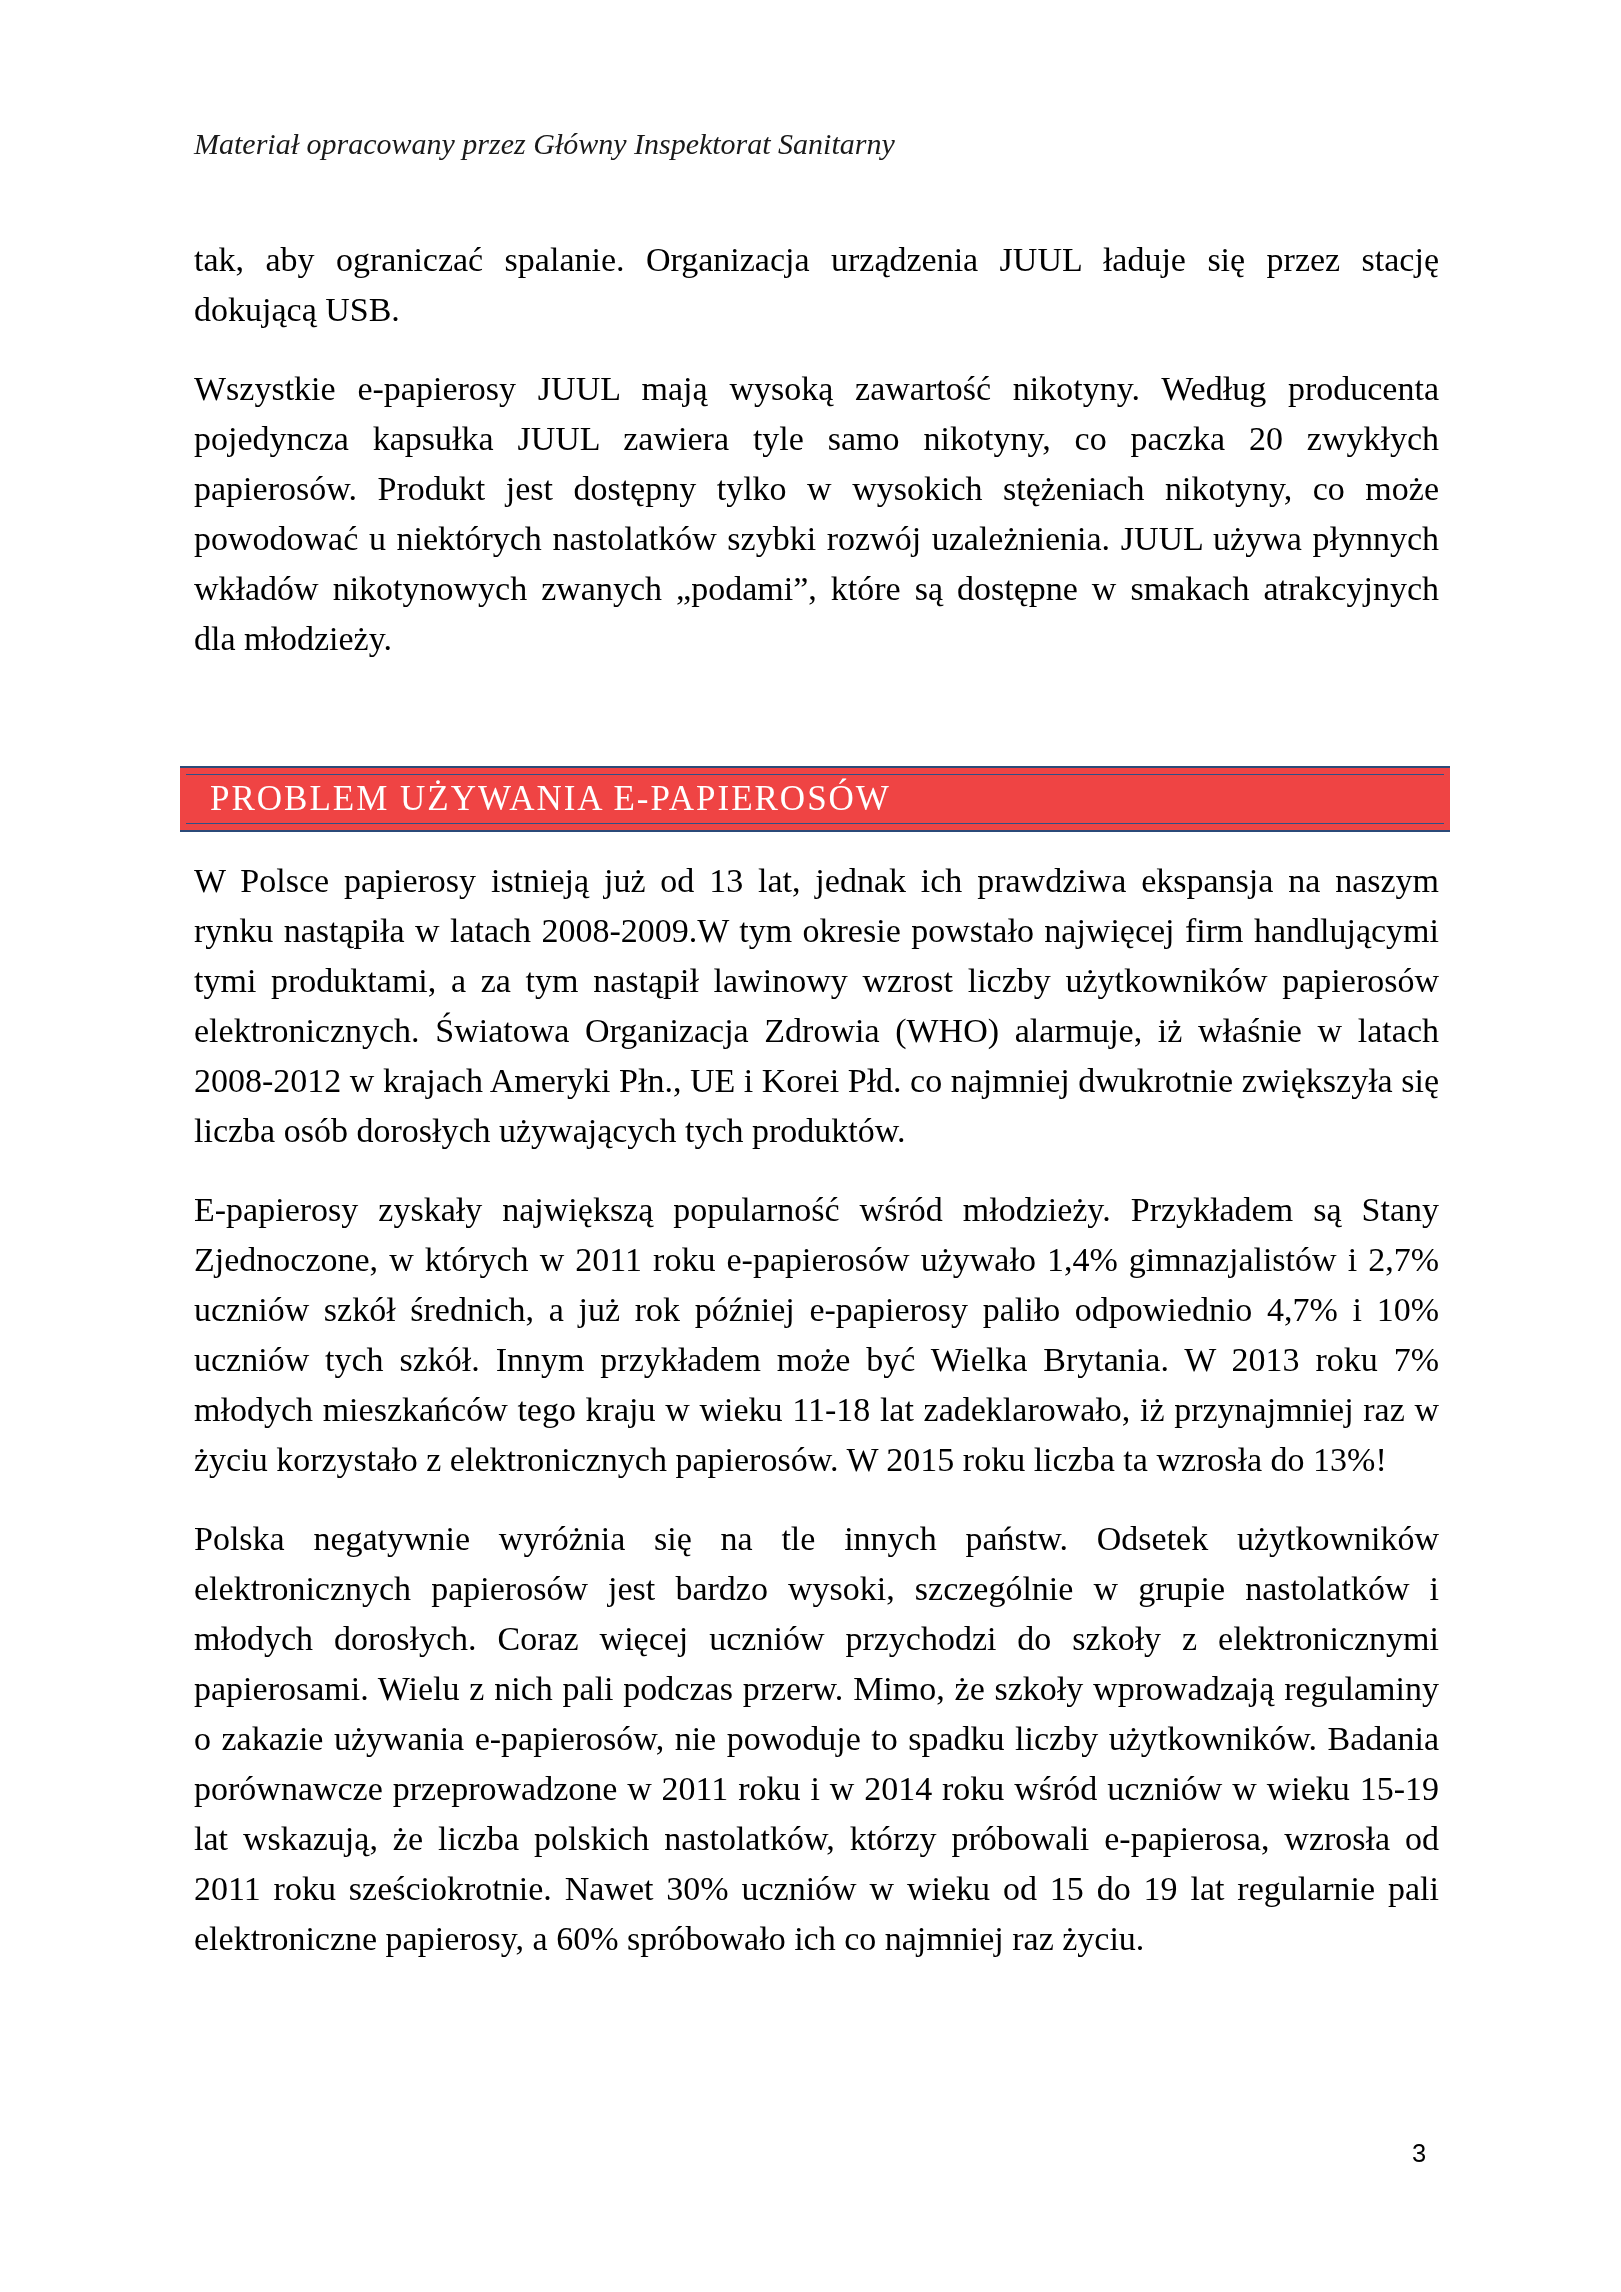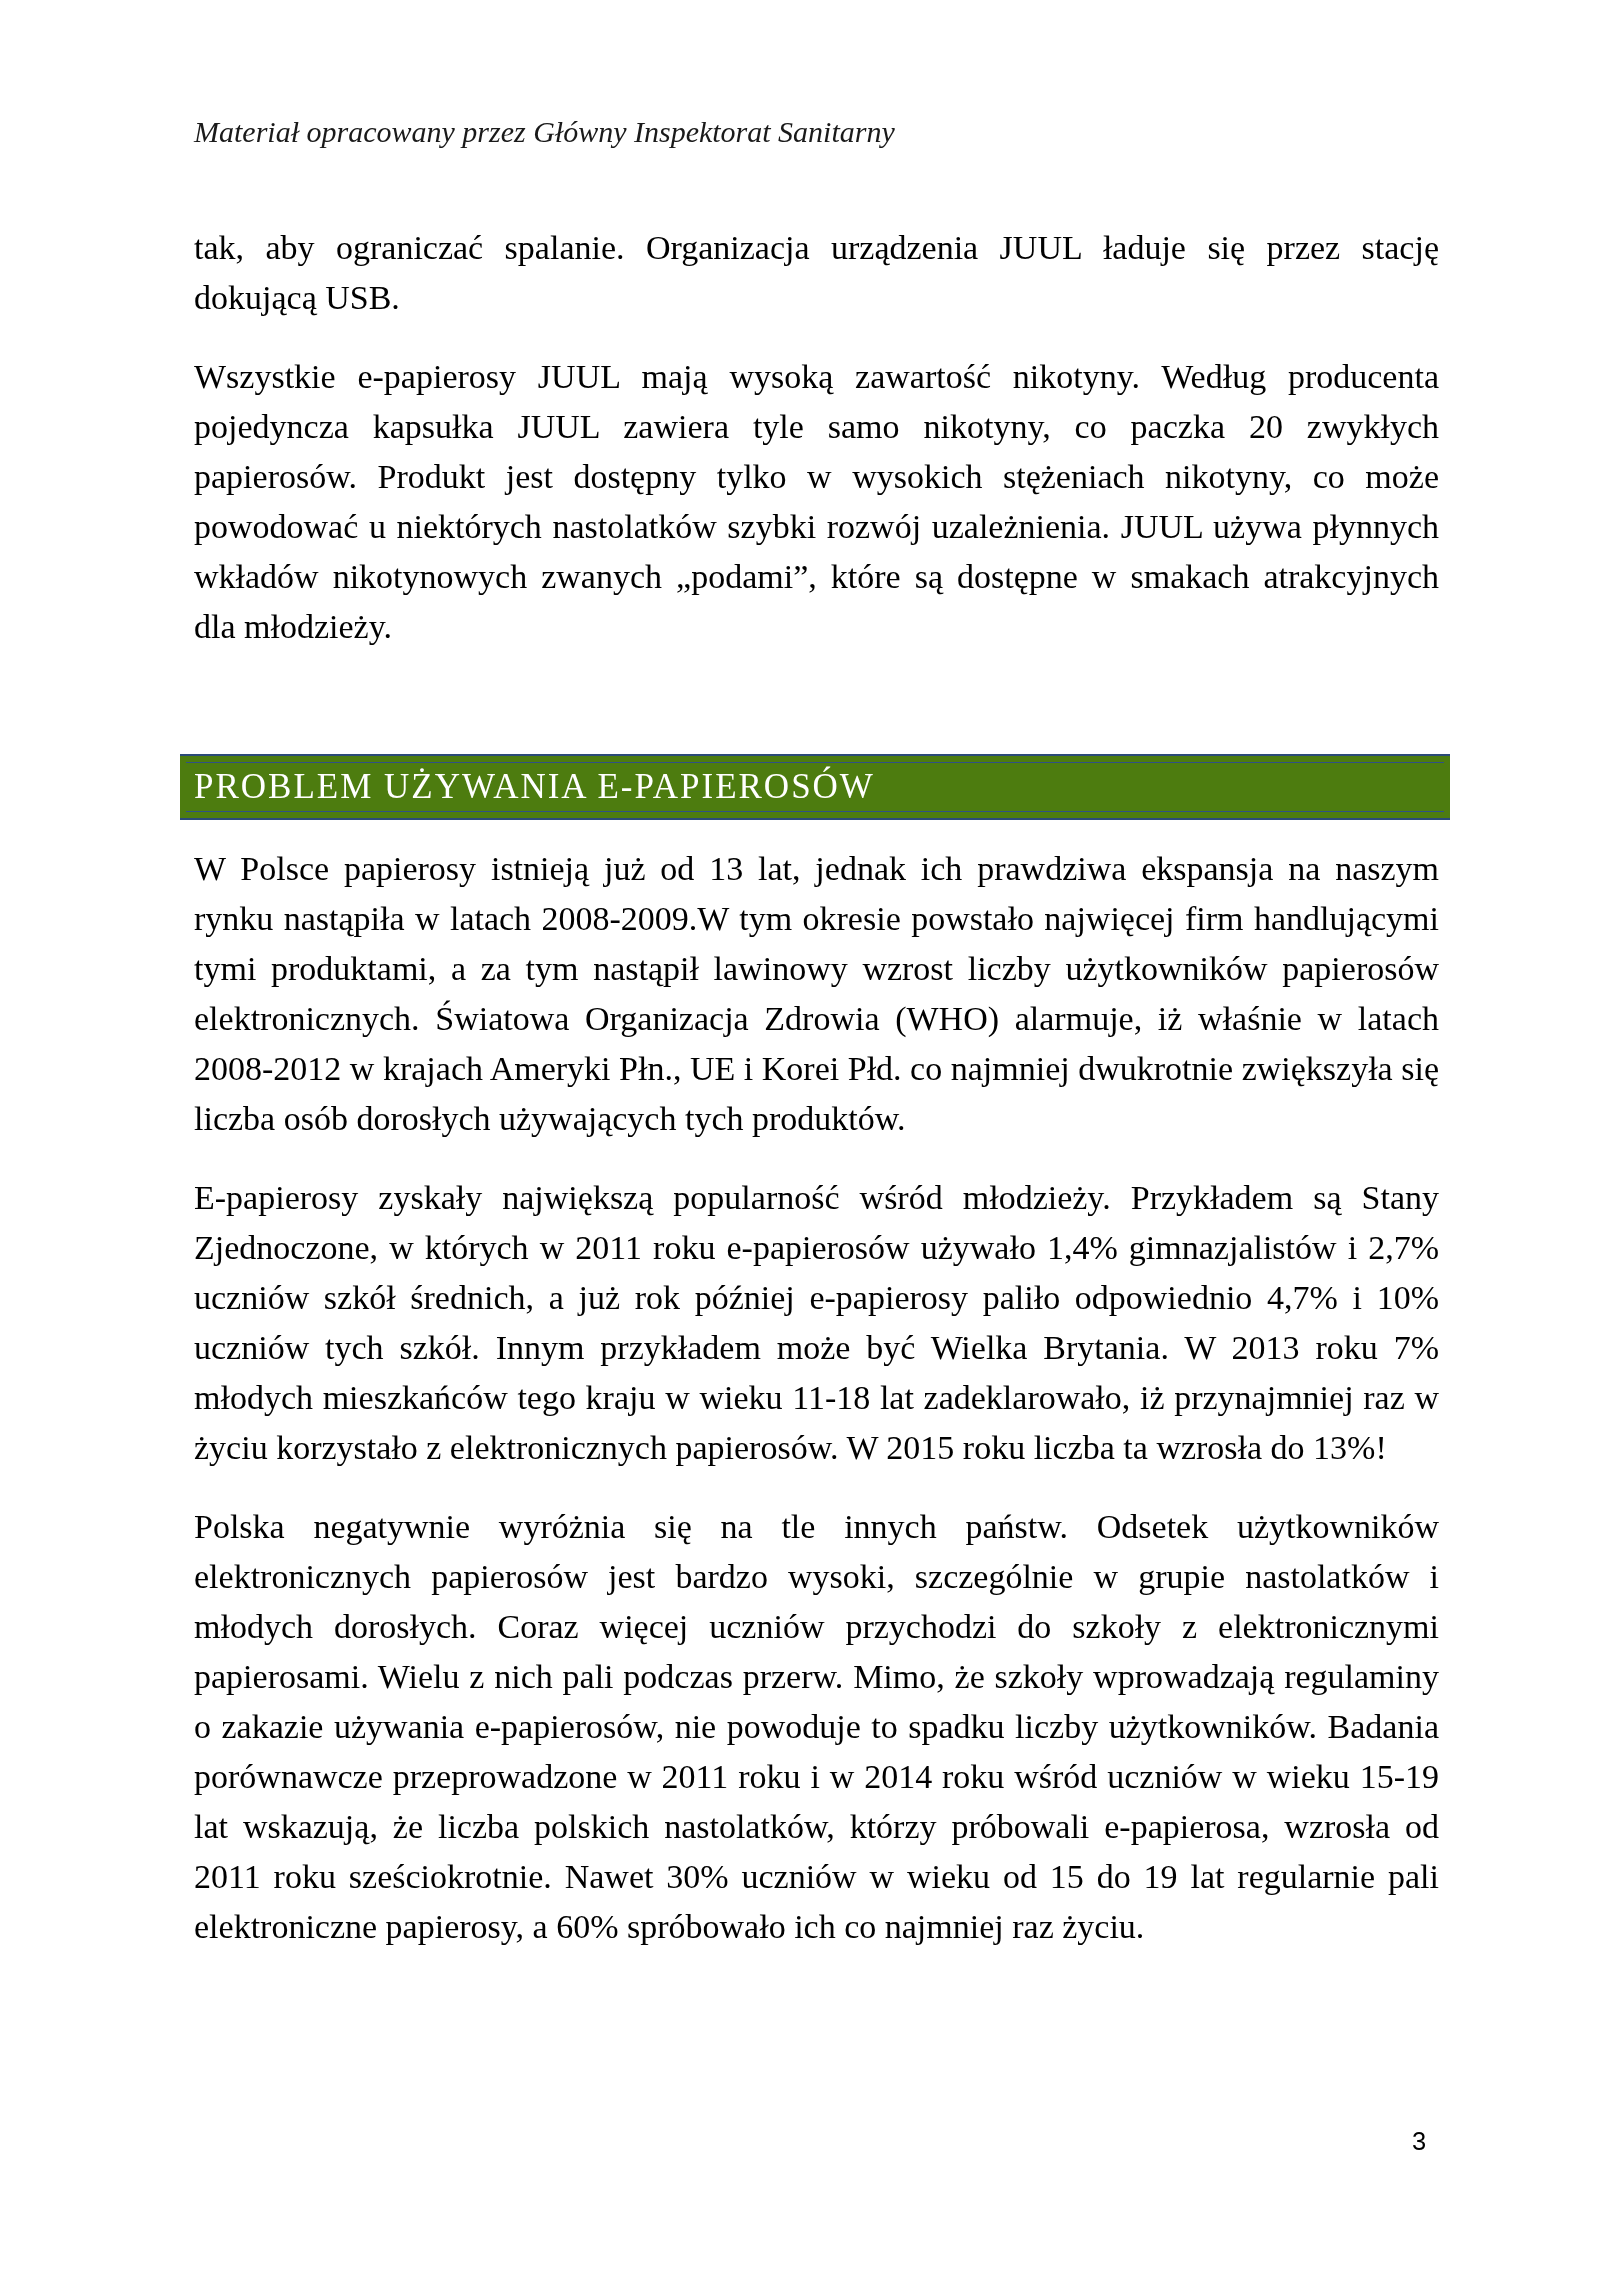--- a/index.html
+++ b/index.html
@@ -10,21 +10,21 @@
     body {
       width: 1621px;
       height: 2293px;
       position: relative;
       overflow: hidden;
       font-family: "Liberation Serif", "DejaVu Serif", serif;
       color: #000000;
     }
     .page {
       position: absolute;
-      left: 0; top: 0;
+      left: 0; top: 12px;
       width: 1621px;
       height: 1958px;
       background: #ffffff;
     }
     .running-header {
       position: absolute;
       left: 194px;
       top: 110px;
       width: 1078px;
       font-style: italic;
@@ -91,21 +91,21 @@
 <div class="page">
 
   <div class="running-header">
     <div>Materiał opracowany przez Główny Inspektorat Sanitarny</div>
   </div>
 
   <div class="content">
     <p>tak, aby ograniczać spalanie. Organizacja urządzenia JUUL ładuje się przez stację dokującą USB.</p>
     <p>Wszystkie e-papierosy JUUL mają wysoką zawartość nikotyny. Według producenta pojedyncza kapsułka JUUL zawiera tyle samo nikotyny, co paczka 20 zwykłych papierosów. Produkt jest dostępny tylko w wysokich stężeniach nikotyny, co może powodować u niektórych nastolatków szybki rozwój uzależnienia. JUUL używa płynnych wkładów nikotynowych zwanych „podami”, które są dostępne w smakach atrakcyjnych dla młodzieży.</p>
 
-    <div class="section-heading" style="background: #4d7c0f;">
+    <div class="section-heading" style="background: #ef4444; padding-left: 16px;">
       <span>PROBLEM UŻYWANIA E-PAPIEROSÓW</span>
     </div>
 
     <div class="after-heading">
       <p>W Polsce papierosy istnieją już od 13 lat, jednak ich prawdziwa ekspansja na naszym rynku nastąpiła w latach 2008-2009.W tym okresie powstało najwięcej firm handlującymi tymi produktami, a za tym nastąpił lawinowy wzrost liczby użytkowników papierosów elektronicznych. Światowa Organizacja Zdrowia (WHO) alarmuje, iż właśnie w latach 2008-2012 w krajach Ameryki Płn., UE i Korei Płd. co najmniej dwukrotnie zwiększyła się liczba osób dorosłych używających tych produktów.</p>
       <p>E-papierosy zyskały największą popularność wśród młodzieży. Przykładem są Stany Zjednoczone, w których w 2011 roku e-papierosów używało 1,4% gimnazjalistów i 2,7% uczniów szkół średnich, a już rok później e-papierosy paliło odpowiednio 4,7% i 10% uczniów tych szkół. Innym przykładem może być Wielka Brytania. W 2013 roku 7% młodych mieszkańców tego kraju w wieku 11-18 lat zadeklarowało, iż przynajmniej raz w życiu korzystało z elektronicznych papierosów. W 2015 roku liczba ta wzrosła do 13%!</p>
       <p>Polska negatywnie wyróżnia się na tle innych państw. Odsetek użytkowników elektronicznych papierosów jest bardzo wysoki, szczególnie w grupie nastolatków i młodych dorosłych. Coraz więcej uczniów przychodzi do szkoły z elektronicznymi papierosami. Wielu z nich pali podczas przerw. Mimo, że szkoły wprowadzają regulaminy o zakazie używania e-papierosów, nie powoduje to spadku liczby użytkowników. Badania porównawcze przeprowadzone w 2011 roku i w 2014 roku wśród uczniów w wieku 15-19 lat wskazują, że liczba polskich nastolatków, którzy próbowali e-papierosa, wzrosła od 2011 roku sześciokrotnie. Nawet 30% uczniów w wieku od 15 do 19 lat regularnie pali elektroniczne papierosy, a 60% spróbowało ich co najmniej raz życiu.</p>
     </div>
   </div>
 

